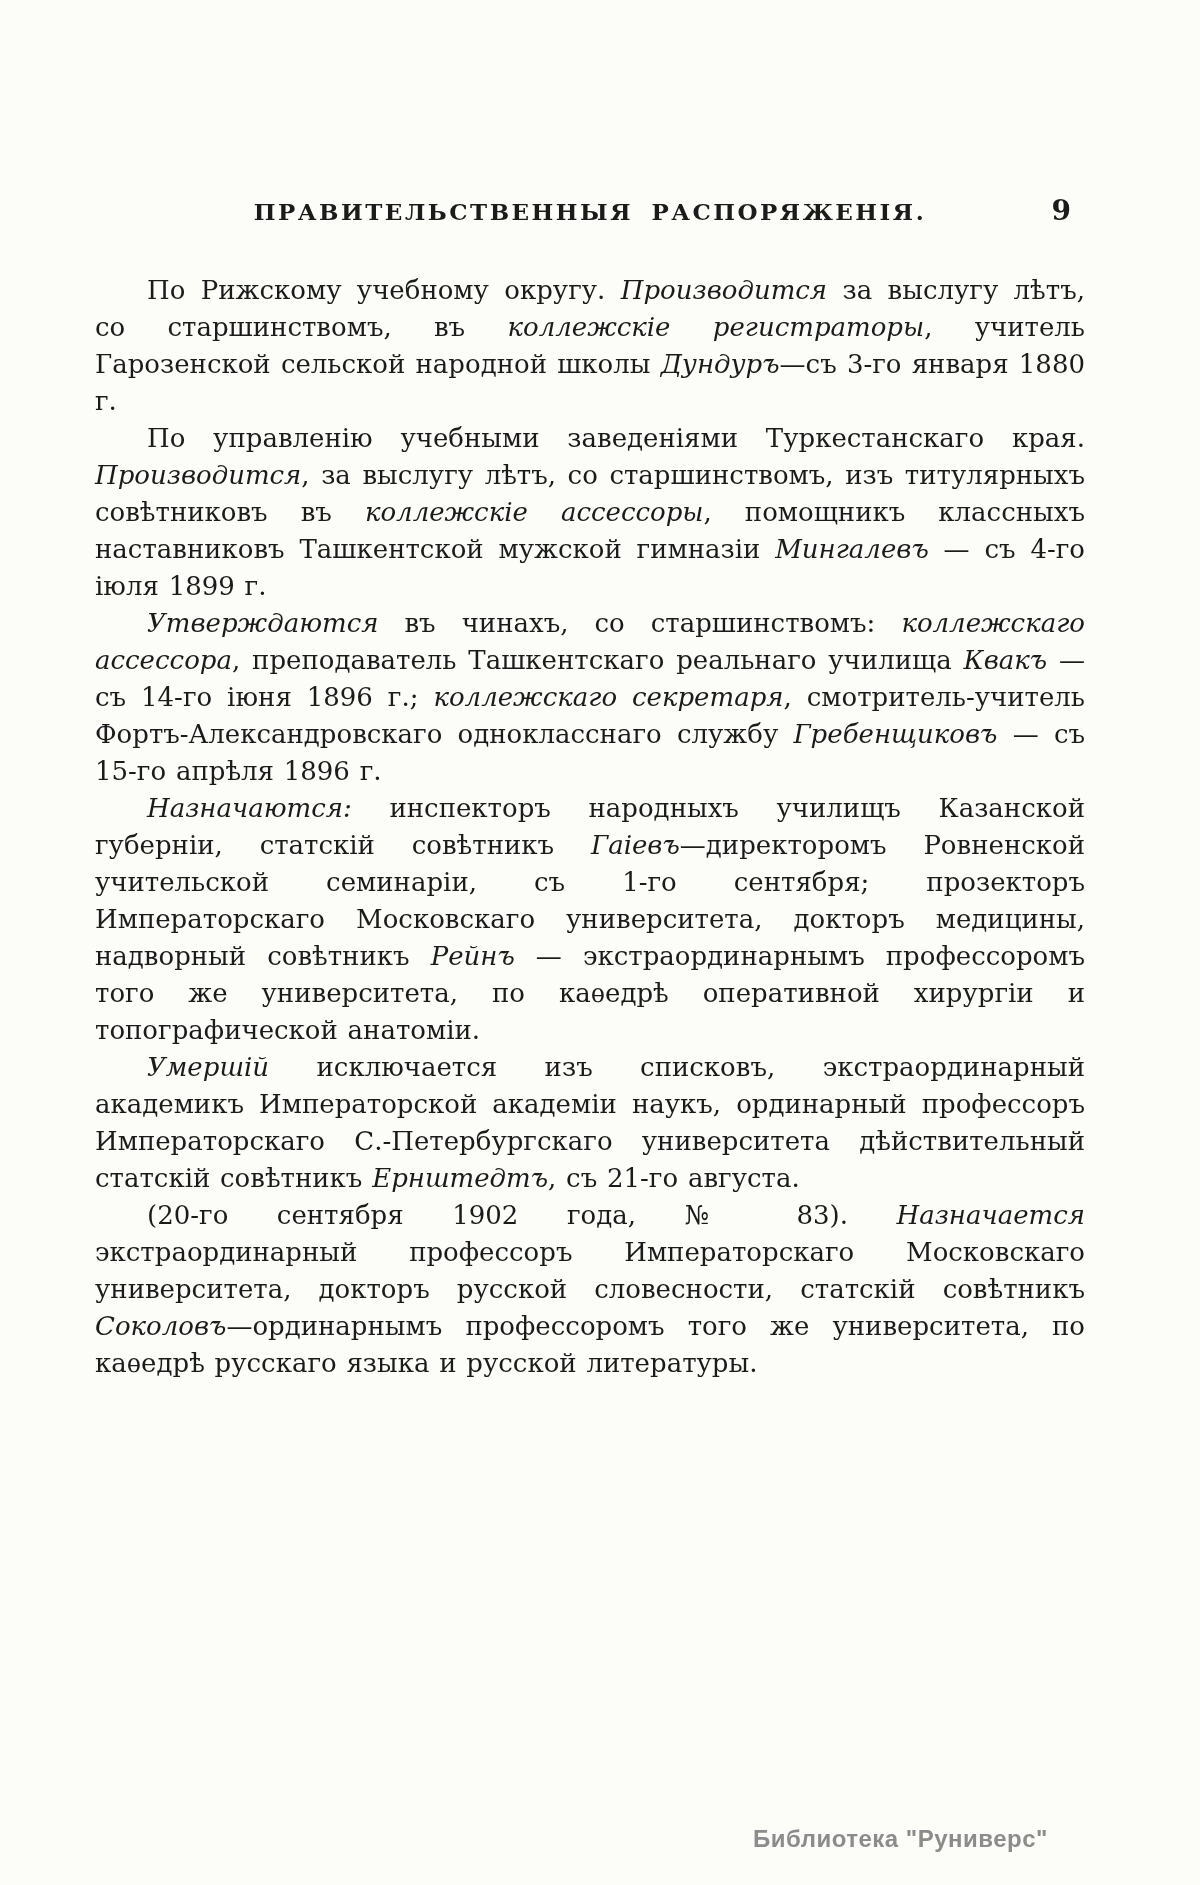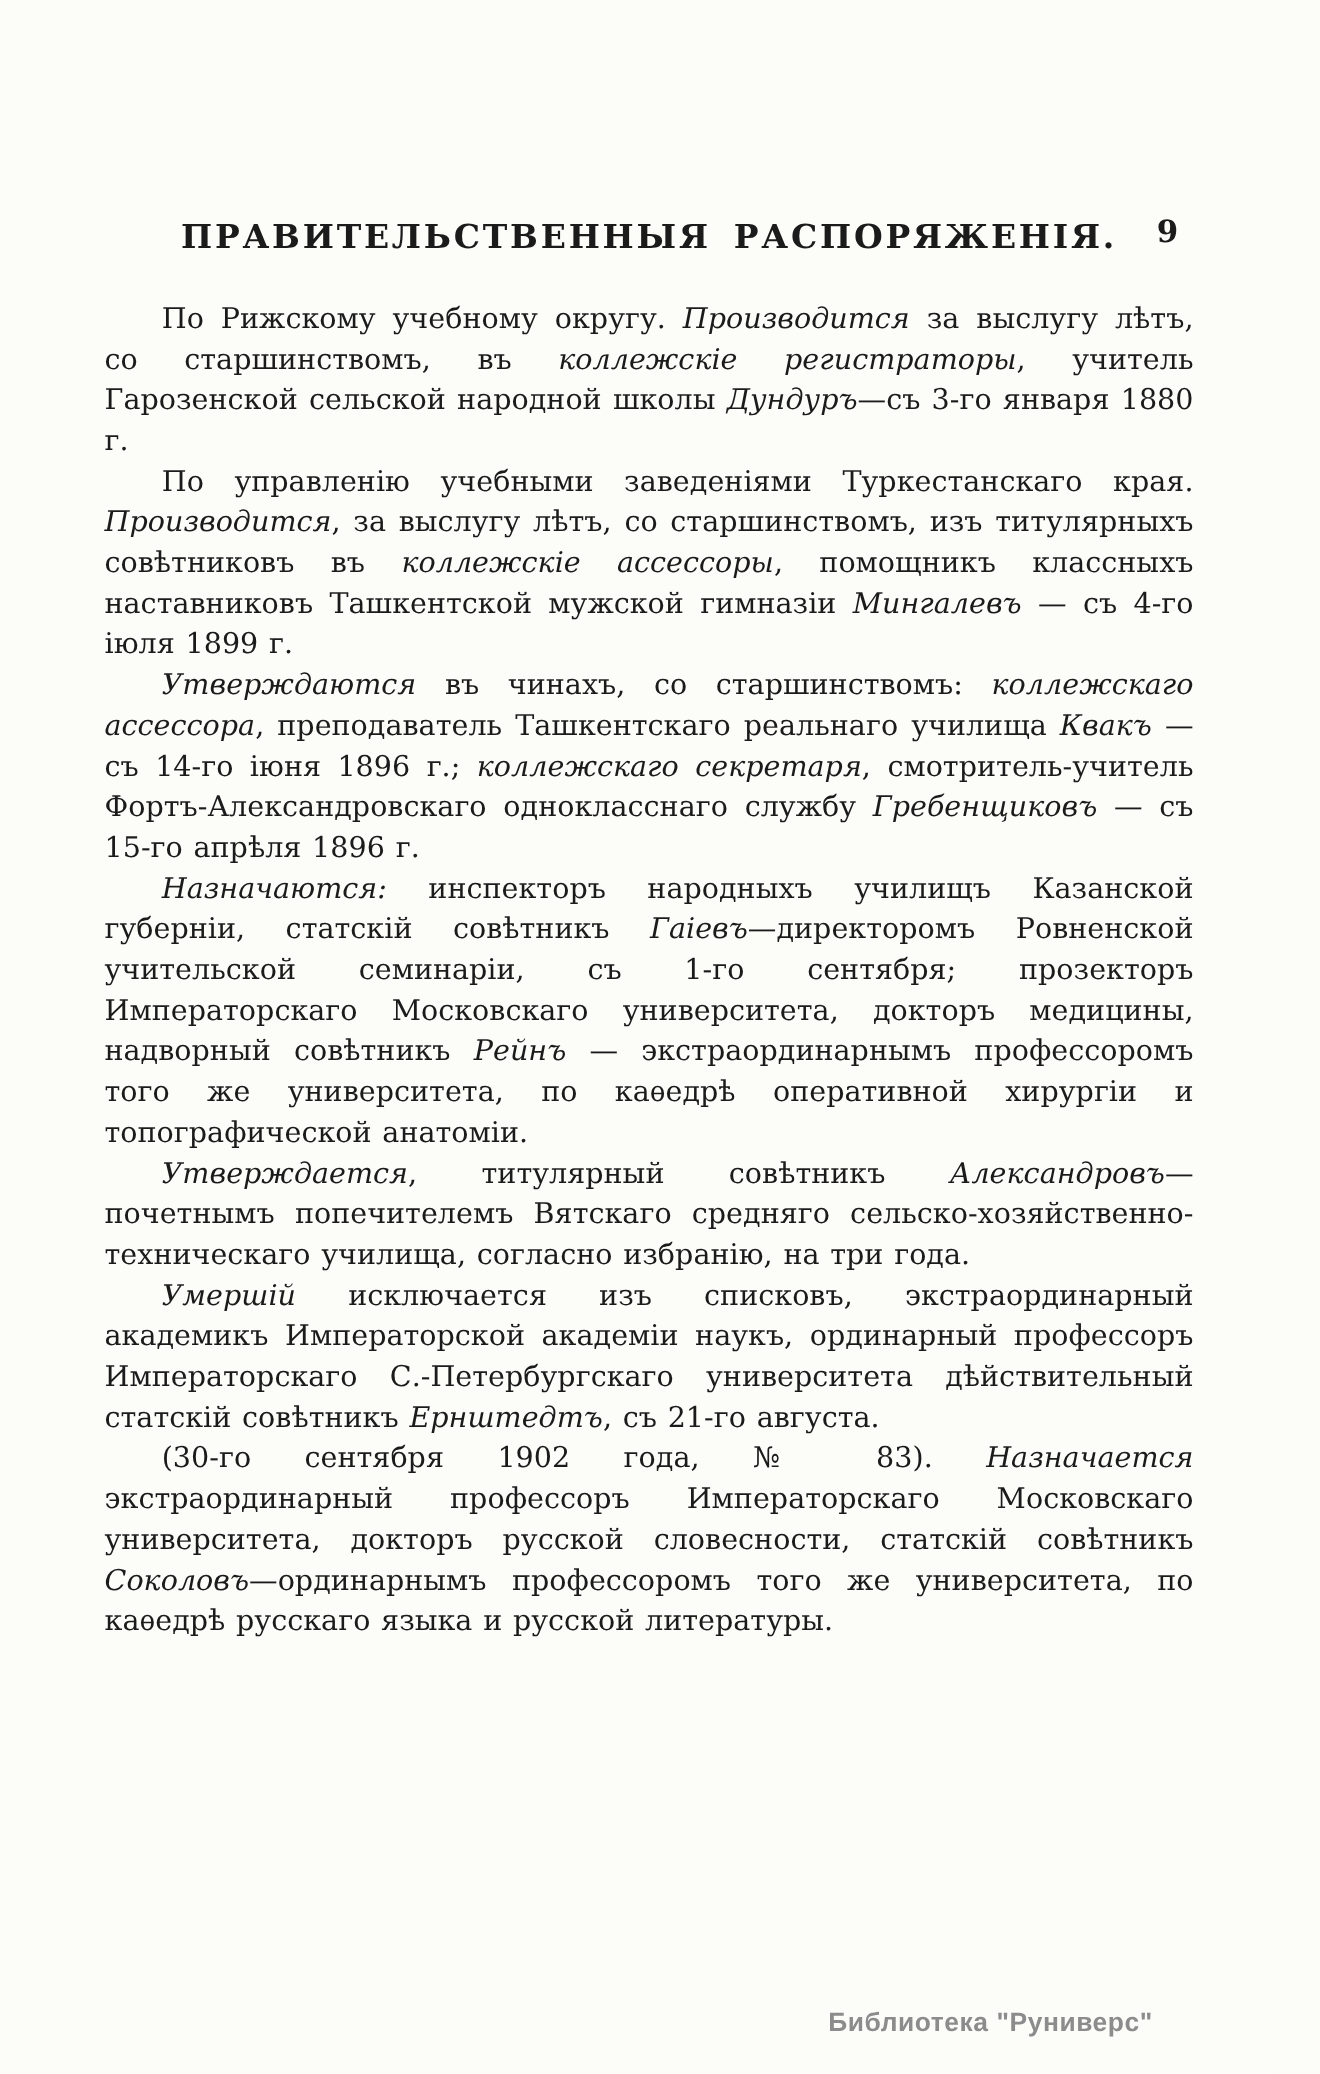--- a/index.html
+++ b/index.html
@@ -22,21 +22,21 @@
     top: 0;
     width: 990px;
   }
   .running-header {
     position: relative;
     margin-top: 198px;
     height: 36px;
   }
   .running-title {
     text-align: center;
-    font-size: 30px;
+    font-size: 23px;
     font-weight: 700;
     letter-spacing: 2.5px;
     word-spacing: 8px;
     white-space: nowrap;
   }
   .page-number {
     position: absolute;
     right: 14px;
     top: -4px;
     font-size: 28px;
@@ -74,19 +74,18 @@
   <div class="textcol">
     <div class="running-header">
       <div class="running-title">ПРАВИТЕЛЬСТВЕННЫЯ РАСПОРЯЖЕНІЯ.</div>
       <div class="page-number">9</div>
     </div>
     <div class="body-text">
         <p><span>По Рижскому учебному округу. </span><i>Производится</i><span> за выслугу лѣтъ, со старшинствомъ, въ </span><i>коллежскіе регистраторы</i><span>, учитель Гарозенской сельской народной школы </span><i>Дундуръ</i><span>—съ 3-го января 1880 г.</span></p>
         <p><span>По управленію учебными заведеніями Туркестанскаго края. </span><i>Производится</i><span>, за выслугу лѣтъ, со старшинствомъ, изъ титулярныхъ совѣтниковъ въ </span><i>коллежскіе ассессоры</i><span>, помощникъ классныхъ наставниковъ Ташкентской мужской гимназіи </span><i>Мингалевъ</i><span> — съ 4-го іюля 1899 г.</span></p>
         <p><i>Утверждаются</i><span> въ чинахъ, со старшинствомъ: </span><i>коллежскаго ассессора</i><span>, преподаватель Ташкентскаго реальнаго училища </span><i>Квакъ</i><span> — съ 14-го іюня 1896 г.; </span><i>коллежскаго секретаря</i><span>, смотритель-учитель Фортъ-Александровскаго однокласснаго службу </span><i>Гребенщиковъ</i><span> — съ 15-го апрѣля 1896 г.</span></p>
         <p><i>Назначаются:</i><span> инспекторъ народныхъ училищъ Казанской губерніи, статскій совѣтникъ </span><i>Гаіевъ</i><span>—директоромъ Ровненской учительской семинаріи, съ 1-го сентября; прозекторъ Императорскаго Московскаго университета, докторъ медицины, надворный совѣтникъ </span><i>Рейнъ</i><span> — экстраординарнымъ профессоромъ того же университета, по каѳедрѣ оперативной хирургіи и топографической анатоміи.</span></p>
-        <p><i>Утверждается</i><span>, титулярный совѣтникъ </span><i>Александровъ</i><span>—почетнымъ попечителемъ Вятскаго средняго сельско-хозяйственно-техническаго училища, согласно избранію, на три года.</span></p>
         <p><i>Умершій</i><span> исключается изъ списковъ, экстраординарный академикъ Императорской академіи наукъ, ординарный профессоръ Императорскаго С.-Петербургскаго университета дѣйствительный статскій совѣтникъ </span><i>Ернштедтъ</i><span>, съ 21-го августа.</span></p>
-        <p><span>(30-го сентября 1902 года, № 83). </span><i>Назначается</i><span> экстраординарный профессоръ Императорскаго Московскаго университета, докторъ русской словесности, статскій совѣтникъ </span><i>Соколовъ</i><span>—ординарнымъ профессоромъ того же университета, по каѳедрѣ русскаго языка и русской литературы.</span></p>
+        <p><span>(20-го сентября 1902 года, № 83). </span><i>Назначается</i><span> экстраординарный профессоръ Императорскаго Московскаго университета, докторъ русской словесности, статскій совѣтникъ </span><i>Соколовъ</i><span>—ординарнымъ профессоромъ того же университета, по каѳедрѣ русскаго языка и русской литературы.</span></p>
       </div>
   </div>
   <div class="watermark">Библиотека "Руниверс"</div>
 </div>
 
 </body></html>

